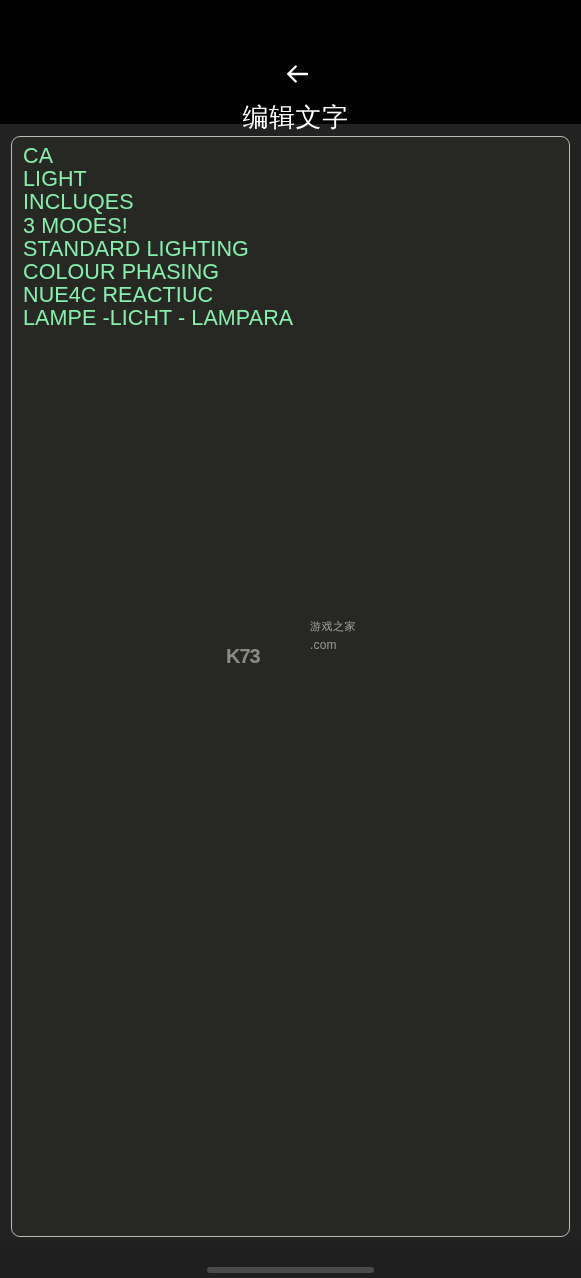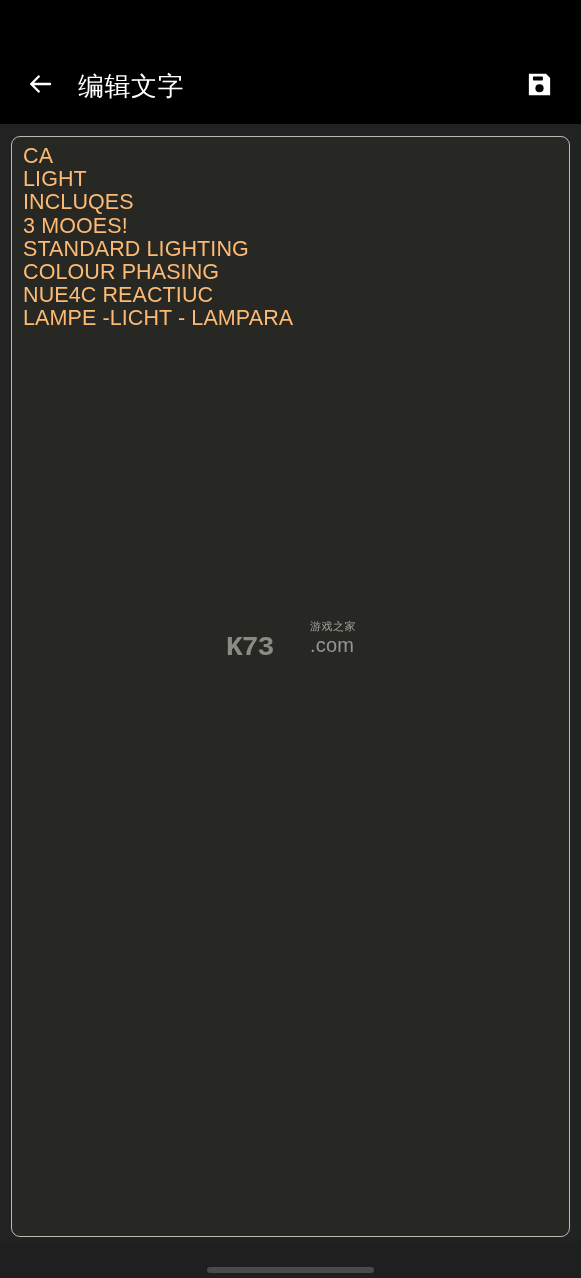--- a/index.html
+++ b/index.html
@@ -29,20 +29,21 @@
 
   
   #app-bar {
     position: absolute;
     left: 0; top: 48px;
     width: 581px;
     height: 76px;
     background: #000000;
     display: flex;
     align-items: center;
+    flex-direction: column;
   }
   #back-button {
     width: 56px;
     height: 56px;
     margin-left: 12px;
     display: flex;
     align-items: center;
     justify-content: center;
     flex: 0 0 auto;
   }
@@ -75,64 +76,64 @@
     box-sizing: border-box;
     border: 1px solid #b9bbb6;
     border-radius: 9px;
     background: #272823;
   }
   #editor-text {
     position: absolute;
     left: 11px;
     top: 8px;
     right: 10px;
-    color: #fdba74;
+    color: #86efac;
     font-size: 21.5px;
     line-height: 23.2px;
     white-space: pre-wrap;
     word-break: break-word;
     letter-spacing: 0.1px;
   }
 
   
   #watermark {
     position: absolute;
     left: 226px;
     top: 617px;
     width: 132px;
     height: 42px;
     opacity: 0.62;
     pointer-events: none;
   }
   #wm-k73 {
     position: absolute;
     left: 0;
-    top: 16px;
-    font-family: Liberation Mono, monospace;
+    top: 24px;
+    font-family: Liberation Sans, sans-serif;
     font-weight: bold;
-    font-size: 28px;
+    font-size: 20px;
     line-height: 30px;
     color: #c9c9c4;
     letter-spacing: -1px;
   }
   #wm-cn {
     position: absolute;
     left: 84px;
     top: 2px;
     font-size: 11px;
     line-height: 15px;
     color: #e6e6e2;
     letter-spacing: 0.5px;
     white-space: nowrap;
   }
   #wm-com {
     position: absolute;
     left: 84px;
     top: 20px;
-    font-size: 20px;
+    font-size: 12px;
     line-height: 16px;
     color: #d8d8d4;
     letter-spacing: 0.2px;
     text-align: center;
   }
 
   
   #gesture-area {
     position: absolute;
     left: 0;

